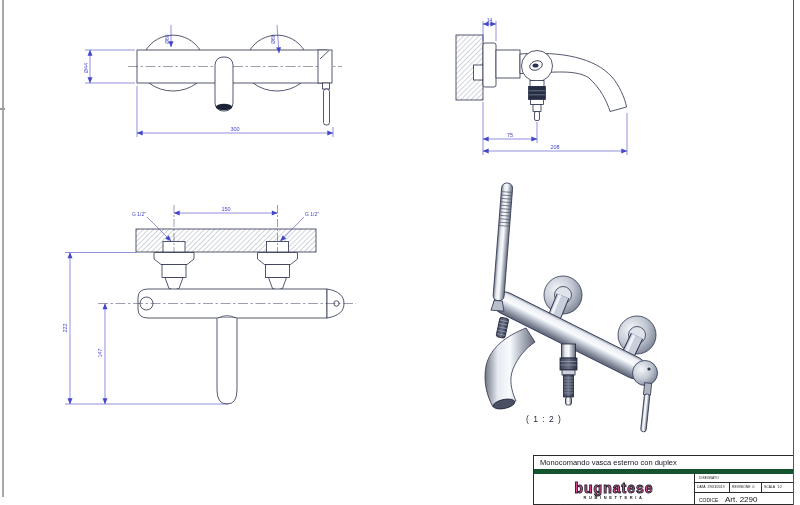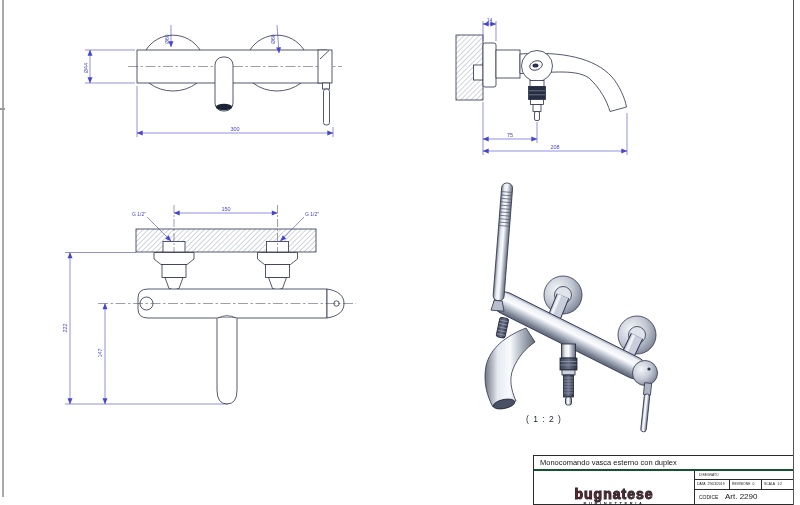--- a/index.html
+++ b/index.html
@@ -6,26 +6,26 @@
     font-family:"Liberation Sans", sans-serif;}
   #sheet{position:relative;width:800px;height:398px;background:#fff;}
   .abs{position:absolute;}
   
   #edge-left{left:2px;top:0;width:2px;height:497px;background:#a8a8a8;}
   #edge-left-tick{left:0;top:108px;width:5px;height:2px;background:#9a9a9a;}
   #edge-right{left:792.5px;top:0;width:1.5px;height:505px;background:#555;}
   
   #titleblock{left:533px;top:455px;width:260px;height:50px;border:1px solid #2b2b2b;border-right:none;
     box-sizing:border-box;background:#fff;font-family:"Liberation Sans",sans-serif;color:#15151f;}
-  #tb-title{height:13px;line-height:13px;border-bottom:2px solid #14532d;font-size:7.5px;
+  #tb-title{height:13px;line-height:13px;border-bottom:5px solid #14532d;font-size:7.5px;
     padding-left:6px;white-space:nowrap;font-weight:500;}
   #tb-main{display:flex;height:36px;}
   #tb-brand{width:161px;border-right:1px solid #2b2b2b;box-sizing:border-box;text-align:center;overflow:hidden;}
-  #tb-logo{font-size:14px;font-weight:800;letter-spacing:1px;color:#7f1d1d;
-    -webkit-text-stroke:1px #2a2a33;line-height:14px;margin-top:16px;}
+  #tb-logo{font-size:14px;font-weight:800;letter-spacing:1px;color:#ec4899;
+    -webkit-text-stroke:1px #2a2a33;line-height:14px;margin-top:7px;}
   #tb-logosub{font-size:4px;font-weight:700;letter-spacing:2.6px;color:#1c1c24;line-height:5px;}
   #tb-address{font-size:4.6px;color:#33333d;line-height:7px;margin-top:3px;white-space:nowrap;}
   #tb-fields{flex:1;display:flex;flex-direction:column;font-size:3.4px;}
   .tb-row{border-bottom:1px solid #2b2b2b;box-sizing:border-box;}
   #tb-row-drawn{height:9px;line-height:9px;padding-left:4px;color:#222;}
   #tb-row-meta{height:10px;display:flex;}
   .tb-cell{border-right:1px solid #2b2b2b;box-sizing:border-box;display:flex;align-items:center;
     padding:0 2px;gap:2px;white-space:nowrap;overflow:hidden;}
   .tb-cell:last-child{border-right:none;}
   #cell-date{width:35px;}

